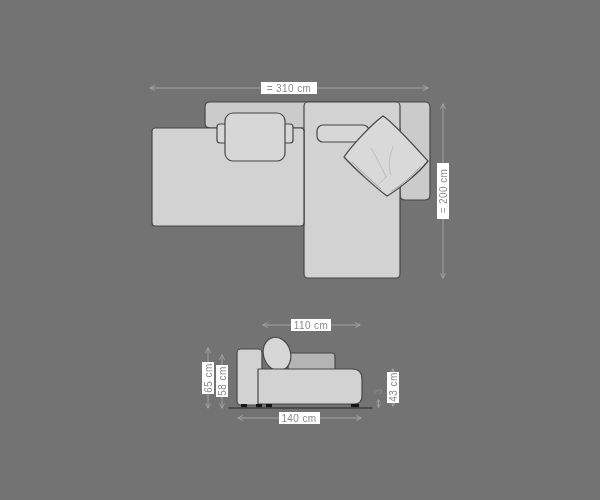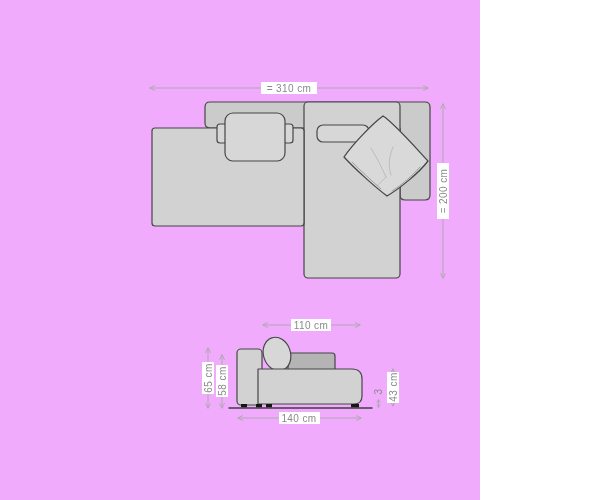--- a/index.html
+++ b/index.html
@@ -1,16 +1,16 @@
 <!DOCTYPE html>
 <html><head>
 <meta charset="utf-8">
 <style>
   html,body{margin:0;padding:0;background:#ffffff;}
-  .stage{position:relative;width:480px;height:500px;background:#f0abfc;overflow:hidden;
+  .stage{position:relative;width:600px;height:500px;background:#737373;overflow:hidden;
          font-family:"Liberation Sans",sans-serif;}
   svg{position:absolute;left:0;top:0;}
   .outline{stroke:#474747;stroke-width:1.2;stroke-linejoin:round;}
   .fill-seat{fill:#d2d2d2;}
   .fill-strip{fill:#cbcbcb;}
   .fill-cushion{fill:#d7d7d7;}
   .fill-pillow{fill:#d9d9d9;}
   .fill-dark{fill:#b4b4b4;}
   .crease{fill:none;stroke:#bdbdbd;stroke-width:1;stroke-linecap:round;}
   .flange{fill:none;stroke:#8f8f8f;stroke-width:0.8;stroke-linecap:round;}

